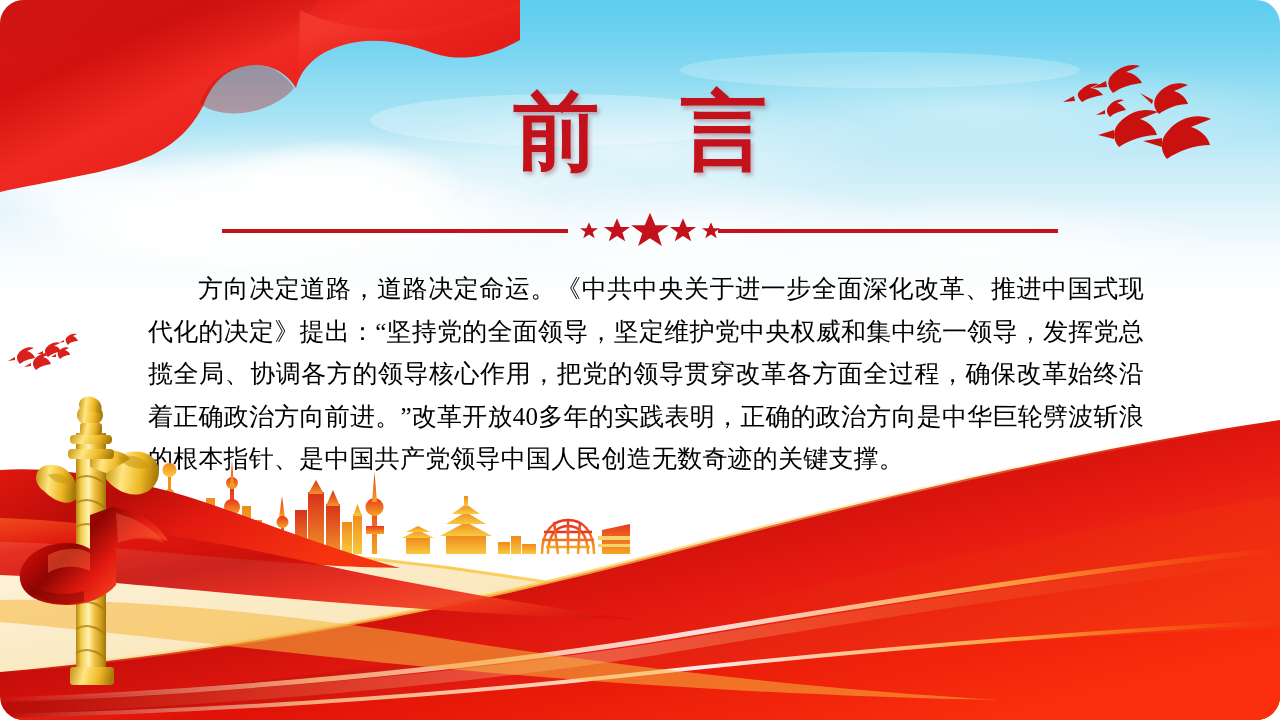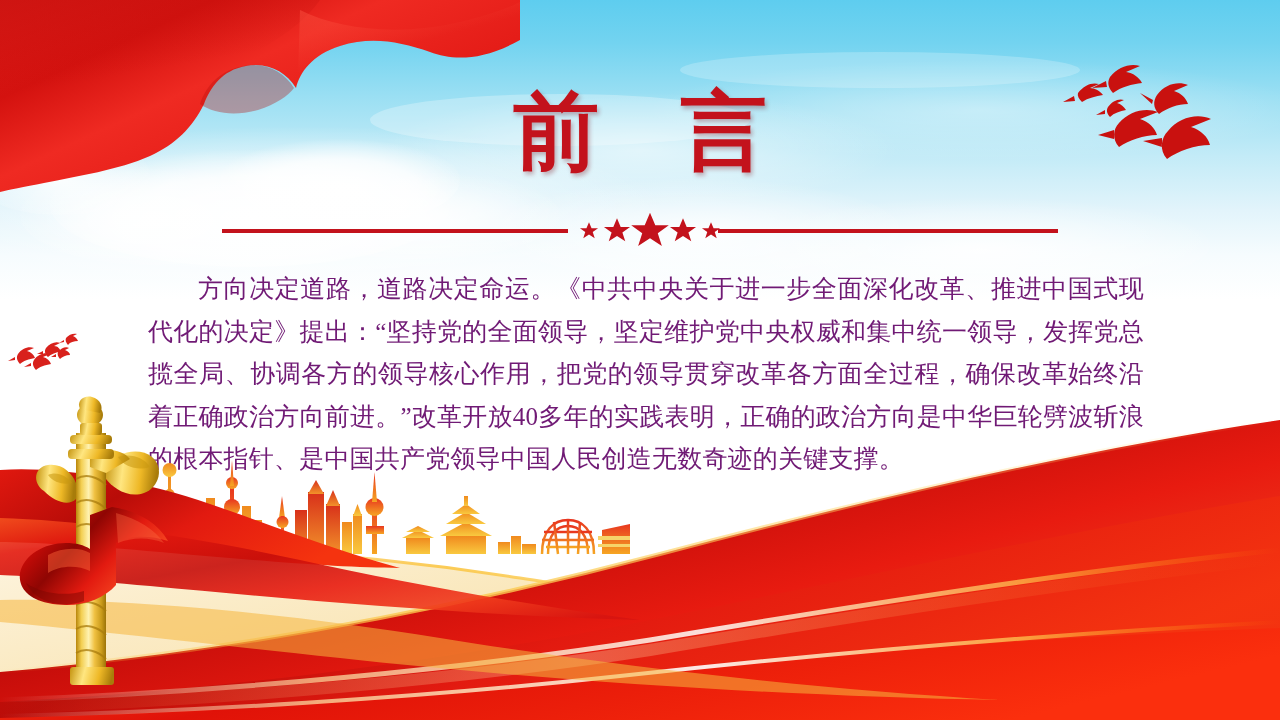--- a/index.html
+++ b/index.html
@@ -4,20 +4,21 @@
 <style>
   * { margin:0; padding:0; box-sizing:border-box; }
   html,body { width:1280px; height:720px; overflow:hidden; background:#fff; }
   body { font-family:"Liberation Serif", serif; }
 
   #slide {
     position:relative;
     width:1280px; height:720px;
     overflow:hidden;
     background:#ffffff;
+    border-radius:24px;
   }
 
   
   .sky {
     position:absolute; left:0; top:0; width:1280px; height:300px;
     background:linear-gradient(to bottom,
         #5ecdef 0%, #72d3f0 14%, #9adff3 32%,
         #c3ebf7 52%, #e2f4fb 70%, #f6fcfe 85%, #ffffff 100%);
   }
   .sky-haze {
@@ -48,21 +49,21 @@
   }
 
   
   .divider { position:absolute; left:0; top:206px; width:1280px; height:50px; }
 
   
   .body-text {
     position:absolute; left:148px; top:268px; width:996px;
     font-family:"Liberation Serif","DejaVu Serif",serif;
     font-size:25px; line-height:42.5px;
-    color:#701a75;
+    color:#000000;
     text-align:justify; text-justify:inter-ideograph;
     text-indent:2em;
     letter-spacing:.2px;
   }
 
   
   .bottom-art { position:absolute; left:0; top:400px; width:1280px; height:320px; }
   .huabiao   { position:absolute; left:18px; top:395px; width:170px; height:290px; }
   .skyline   { position:absolute; left:150px; top:452px; width:480px; height:130px; }
 </style>

